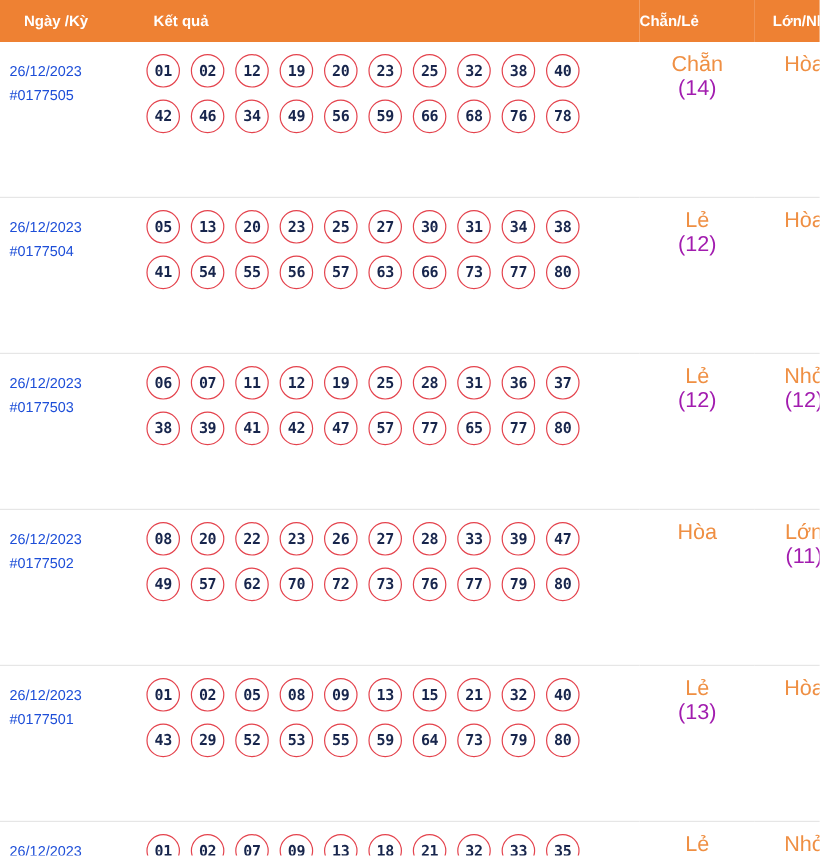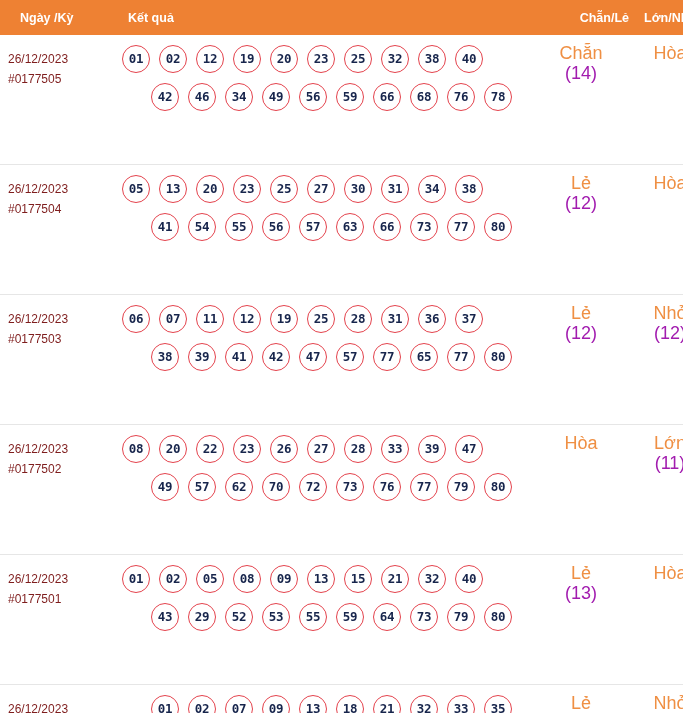--- a/index.html
+++ b/index.html
@@ -31,56 +31,56 @@
     padding: 0;
     color: #ffffff;
     font-size: 12.5px;
     font-weight: bold;
     text-align: left;
     vertical-align: middle;
     white-space: nowrap;
   }
   th.col-date      { width: 100px; padding-left: 20px; }
   th.col-result    { width: 405px; padding-left: 8px; margin-left: 13px; }
-  th.col-parity    { width: 96px;  text-align: right; }
+  th.col-parity    { width: 96px;  text-align: left; }
   th.col-size      { width: 82px;  text-align: center; }
 
   
   tbody tr {
     border-bottom: 1px solid #e6e6e6;
   }
   tbody tr:last-child {
     border-bottom: none;
   }
   tbody td {
     padding: 0;
     vertical-align: top;
     height: 115px;
   }
 
   .cell-date {
     padding: 14px 0 0 8px;
-    color: #7f1d1d;
+    color: #1d4ed8;
     font-size: 12px;
     line-height: 20px;
     white-space: nowrap;
   }
   .date-line,
   .draw-id { display: block; }
 
   .cell-result {
     padding: 10px 0 0 2px;
   }
   .ball-row {
     display: flex;
     flex-wrap: nowrap;
     gap: 9px;
     margin-bottom: 10px;
   }
-  .ball-row:last-child { margin-bottom: 0; margin-left: 29px; }
+  .ball-row:last-child { margin-bottom: 0; }
 
   .ball {
     width: 28px;
     height: 28px;
     flex: 0 0 28px;
     border: 1.6px solid #e4434d;
     border-radius: 50%;
     background: #ffffff;
     color: #17254c;
     font-family: "DejaVu Sans Mono", "Liberation Mono", monospace;

